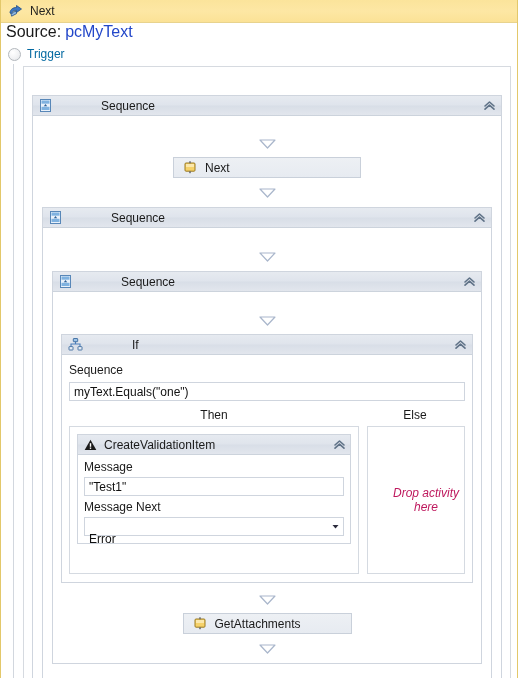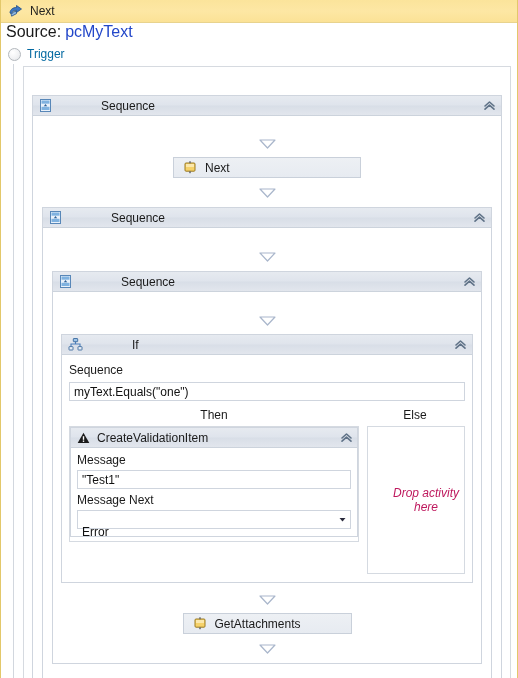--- a/index.html
+++ b/index.html
@@ -403,21 +403,21 @@
                     <div class="field-label">Sequence</div>
                     <div class="textbox" style="margin-top:4px;">myText.Equals("one")</div>
 
                     <div class="branch-labels" style="margin-top:7px;gap:6px;">
                       <div class="bl" style="flex:0 0 290px;">Then</div>
                       <div class="bl" style="flex:1 1 auto;">Else</div>
                     </div>
 
                     <div class="branch-row" style="margin-top:4px;">
 
-                      <div class="branch-box" style="flex:0 0 290px; height:116px; ">
+                      <div class="branch-box" style="flex:0 0 290px; height:148px; padding:7px;">
                         <div class="act" style="width:100%;">
                           <div class="cvi-header">
                             <span class="icon-warning">
                               <svg viewBox="0 0 13 12" width="13" height="12">
                                 <path d="M6.5 0.8 L12.3 11 L0.7 11 Z" fill="#1b1b1b"></path>
                                 <rect x="5.8" y="4.2" width="1.4" height="3.6" fill="#ffffff"></rect>
                                 <rect x="5.8" y="8.5" width="1.4" height="1.4" fill="#ffffff"></rect>
                               </svg>
                             </span>
                             <span class="act-title">CreateValidationItem</span>

